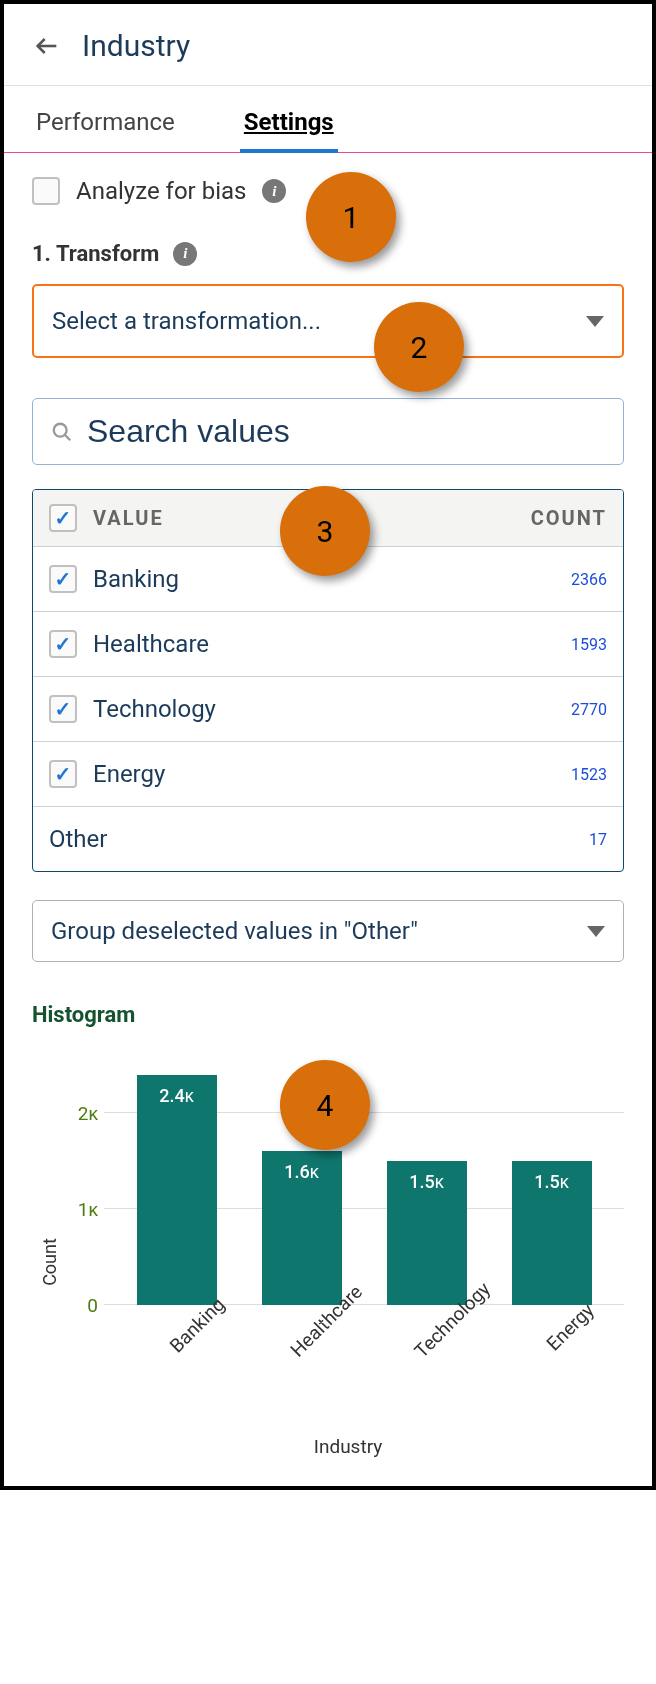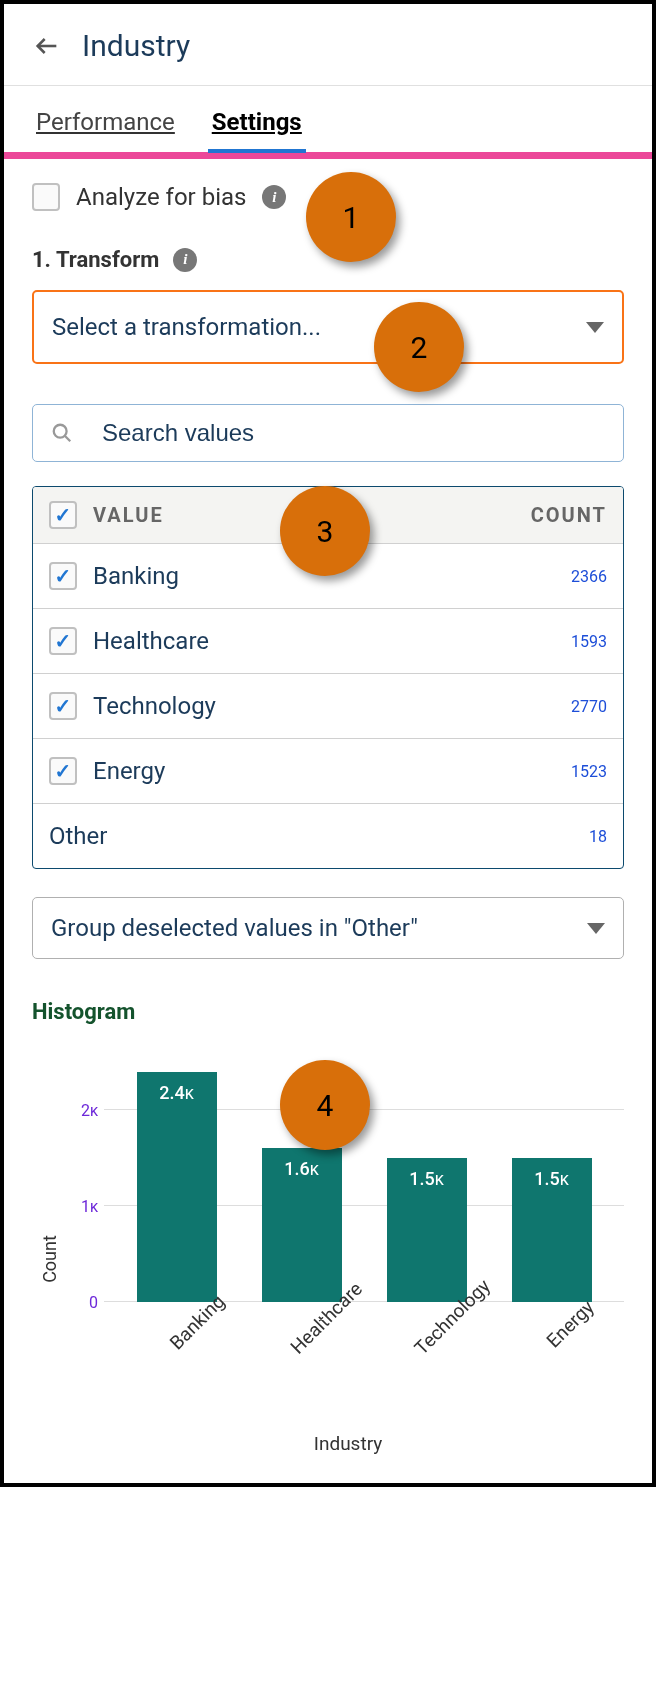--- a/index.html
+++ b/index.html
@@ -28,23 +28,22 @@
     }
     .page-title {
       font-size: 30px;
       font-weight: 400;
       color: #1c3b5a;
     }
     .divider { border-top: 1px solid #e0e0e0; }
     .tabs {
       display: flex;
       padding: 0 28px;
-      gap: 29px;
-      border-bottom: 7px solid #ec4899;
-      text-decoration: underline;
+      gap: 61px;
+      border-bottom: 1px solid #ec4899;
     }
     .tab {
       padding: 22px 4px 16px 4px;
       font-size: 24px;
       color: #444;
       cursor: pointer;
       position: relative;
     }
     .tab.active {
       font-weight: 700;
@@ -147,25 +146,24 @@
       padding: 14px 18px;
       display: flex;
       align-items: center;
       gap: 14px;
       margin-bottom: 24px;
     }
     .search-icon { color: #999; flex-shrink: 0; }
     .search-input {
       border: none;
       outline: none;
-      font-size: 24px;
+      font-size: 32px;
       color: #1c3b5a;
       width: 100%;
       background: transparent;
-      margin-left: 15px;
     }
     .search-input::placeholder { color: #1c3b5a; }
     .table {
       border: 1px solid #0c4a6e;
       border-radius: 4px;
       overflow: hidden;
       margin-bottom: 28px;
     }
     .table-header {
       display: flex;
@@ -230,22 +228,22 @@
       position: absolute;
       left: 0;
       right: 0;
       border-top: 1px solid #ddd;
     }
     .tick {
       position: absolute;
       left: -40px;
       width: 34px;
       text-align: right;
-      font-size: 16px;
-      color: #6d28d9;
+      font-size: 19px;
+      color: #4d7c0f;
       transform: translateY(-50%);
     }
     .bars {
       position: absolute;
       inset: 0;
       display: flex;
       align-items: flex-end;
       justify-content: space-around;
       padding: 0 10px;
     }
@@ -383,21 +381,21 @@
       <div class="row-value">Technology</div>
       <div class="row-count">2770</div>
     </div>
     <div class="table-row">
       <div class="checkbox-box checked"></div>
       <div class="row-value">Energy</div>
       <div class="row-count">1523</div>
     </div>
     <div class="table-row">
       <div class="row-value" style="padding-left:0">Other</div>
-      <div class="row-count">18</div>
+      <div class="row-count">17</div>
     </div>
   </div>
 
   <div class="dropdown2">
     <span class="dropdown-text" style="color:#1c3b5a">Group deselected values in "Other"</span>
     <div class="caret-down"></div>
   </div>
 
   <div class="histogram-title">Histogram</div>
 

